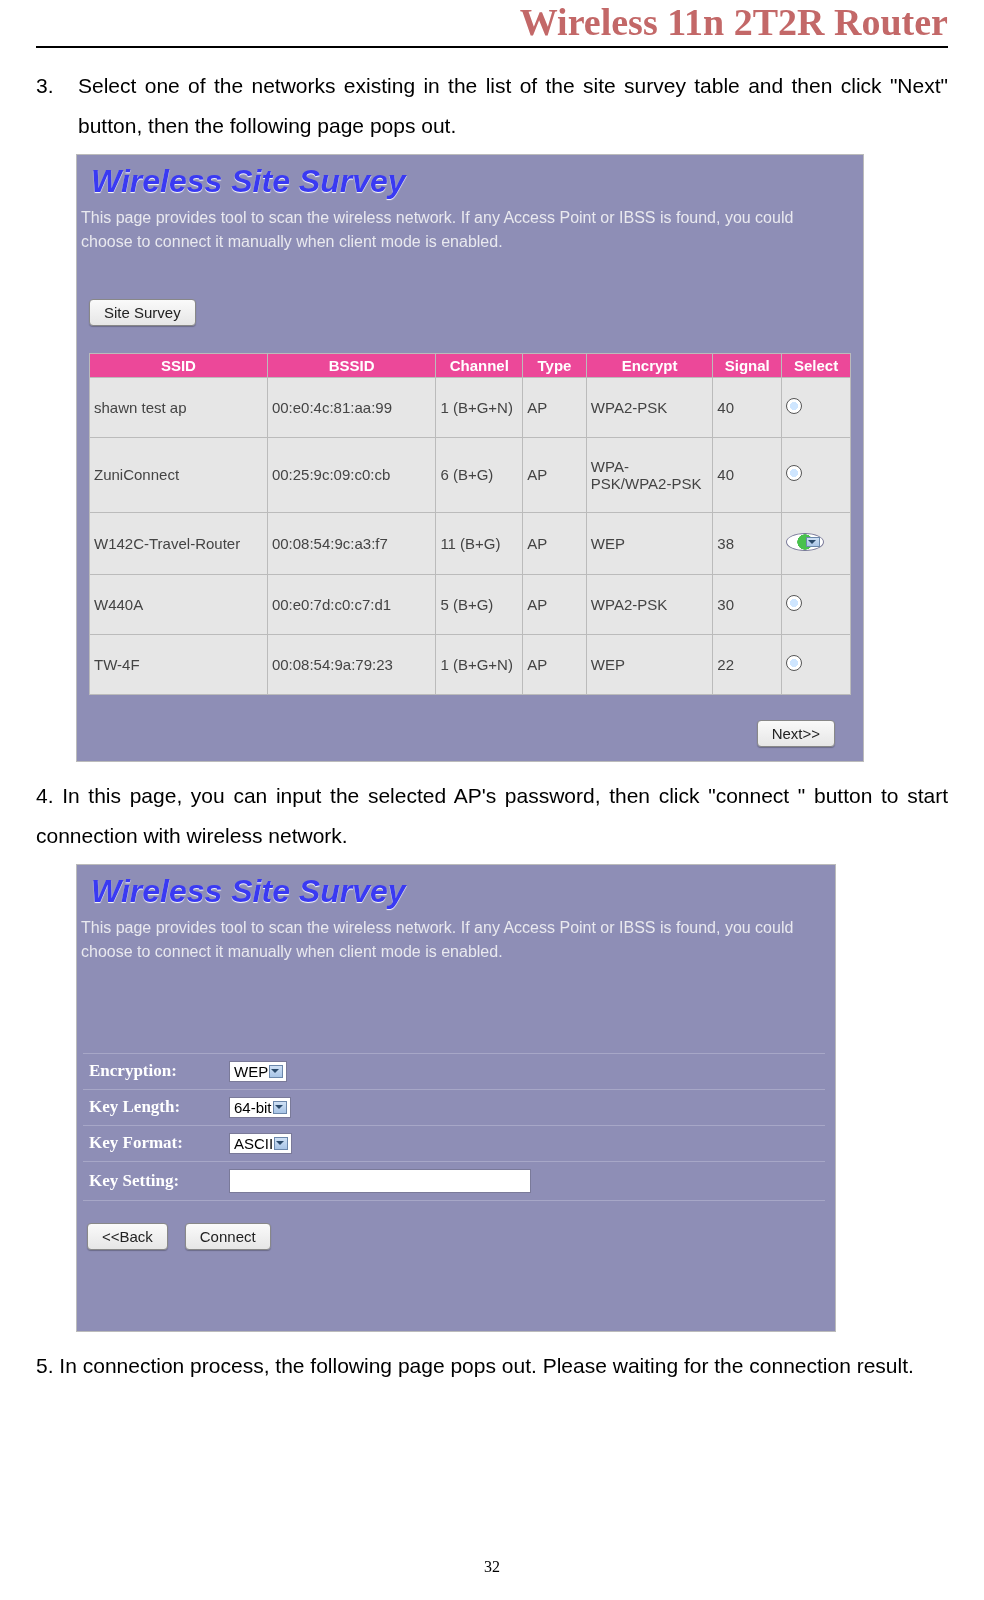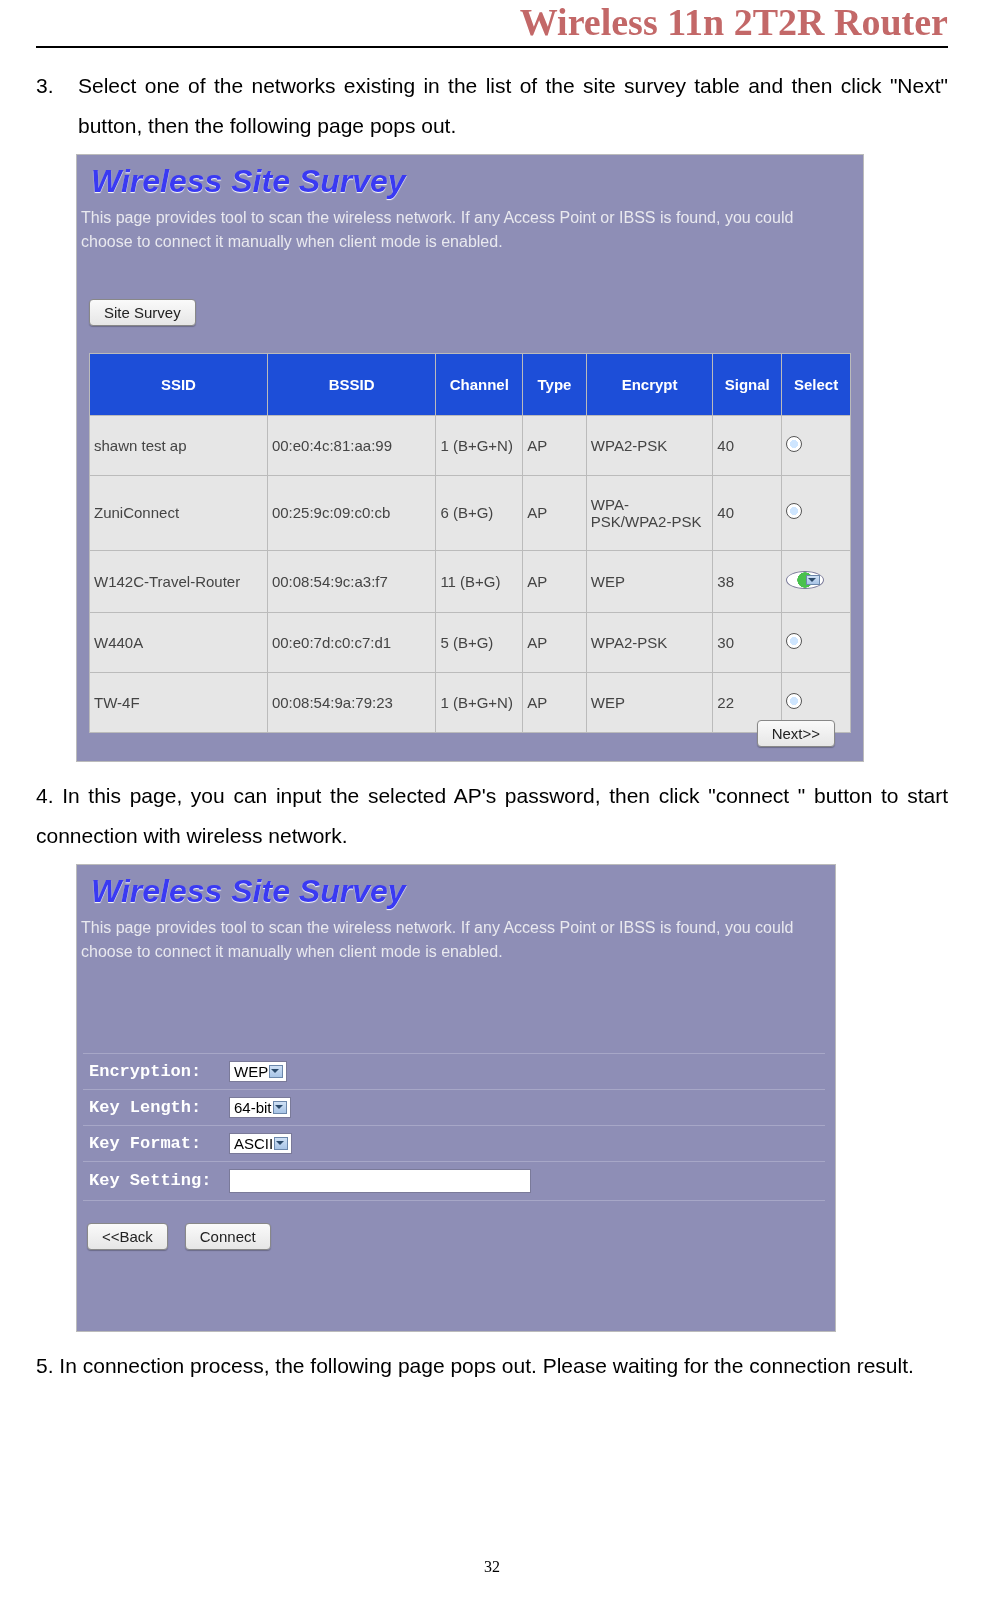--- a/index.html
+++ b/index.html
@@ -11,26 +11,26 @@
 .num-item .num{width:42px;flex:none}
 .num-item .txt{flex:1}
 .screenshot{margin:8px 0 14px 40px;border:1px solid #bbb;box-shadow:0 0 0 1px #eee inset}
 .ss1{width:786px;height:606px}
 .ss2{width:758px;height:466px}
 .ss-inner{position:relative;width:100%;height:100%;background:#8e8eb6;overflow:hidden}
 .ss-title{color:#3a3af2;font-family:"Trebuchet MS",Verdana,sans-serif;font-weight:bold;font-style:italic;font-size:32px;padding:8px 14px 4px;text-shadow:0 1px 1px #fff}
 .ss-desc{color:#e9e9ef;font-family:Verdana,sans-serif;font-size:16px;line-height:1.5;padding:2px 20px 0 4px}
 .btn{display:inline-block;background:linear-gradient(#fafafa,#e6e6e6);border:1px solid #888;border-radius:4px;padding:4px 14px;font-size:15px;font-family:Arial,sans-serif;color:#222;box-shadow:0 1px 1px rgba(0,0,0,.25)}
 .tbl{border-collapse:collapse;background:#e6e6e6;font-family:Verdana,sans-serif;font-size:15px;color:#444}
-.tbl th{background:#1d4ed8;color:#fff;font-weight:bold;border:1px solid #bbb;padding:22px 4px}
+.tbl th{background:#ec4899;color:#fff;font-weight:bold;border:1px solid #bbb;padding:3px 4px}
 .tbl td{border:1px solid #bbb;text-align:left;padding:20px 4px}
 .radio-dot{display:inline-block;width:14px;height:14px;border:1px solid #555;border-radius:50%;background:radial-gradient(circle,#cfe6ff 40%,#fff 42%)}
 .radio-dot.sel{background:radial-gradient(circle,#49c14d 38%,#fff 40%)}
 .form-row{display:flex;align-items:center;border-top:1px solid #a7a7c7;padding:7px 0}
-.form-label{width:140px;color:#fff;font-weight:bold;font-size:17px;font-family:Liberation Mono, monospace;padding-left:6px}
+.form-label{width:140px;color:#fff;font-weight:bold;font-size:17px;font-family:Liberation Serif, serif;padding-left:6px}
 .sel{background:#fff;border:1px solid #7a7a99;font-size:15px;padding:1px 18px 1px 4px;position:relative;display:inline-block}
 .sel:after{content:"";position:absolute;right:3px;top:3px;width:14px;height:calc(100% - 6px);background:linear-gradient(#cfe1f5,#a8c4e6);border:1px solid #6b87ab;box-sizing:border-box}
 .sel:before{content:"";position:absolute;right:7px;top:50%;margin-top:-2px;border:4px solid transparent;border-top-color:#2b4a6b;z-index:1}
 .txt-input{background:#fff;border:1px solid #7a7a99;height:22px}
 .page-num{position:absolute;bottom:24px;left:0;right:0;text-align:center;font-size:16px;font-family:"Times New Roman",serif}
 </style>
 </head>
 <body>
 
 <div class="page">

